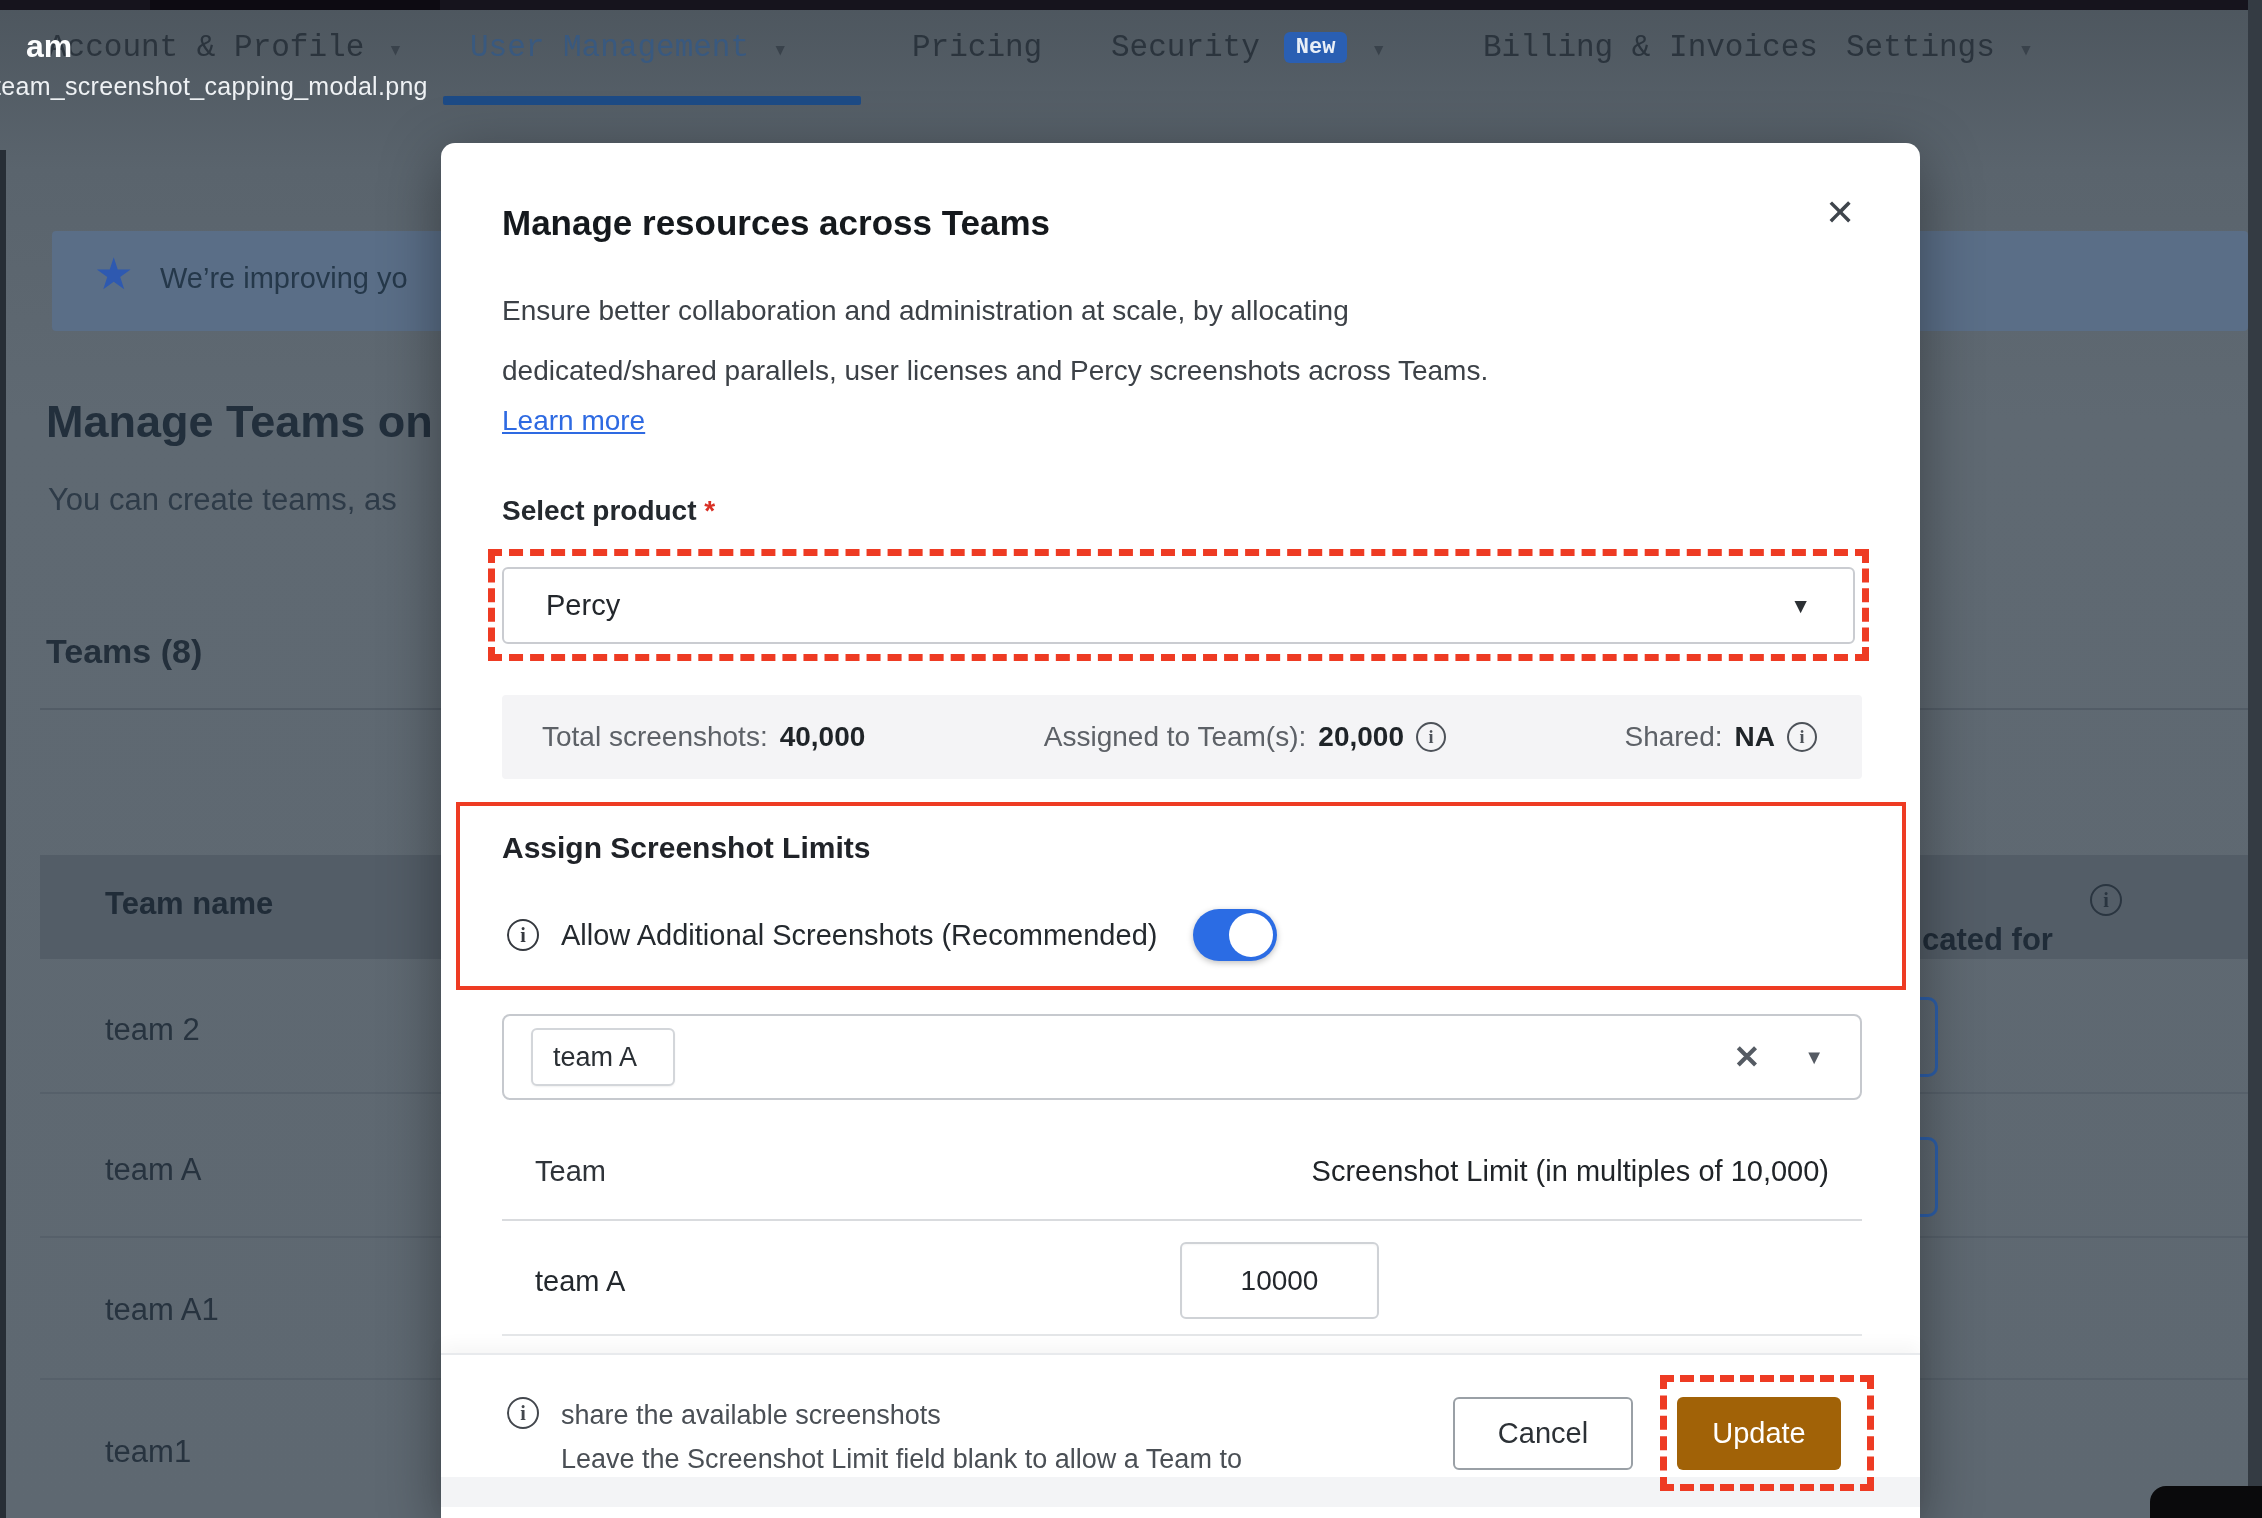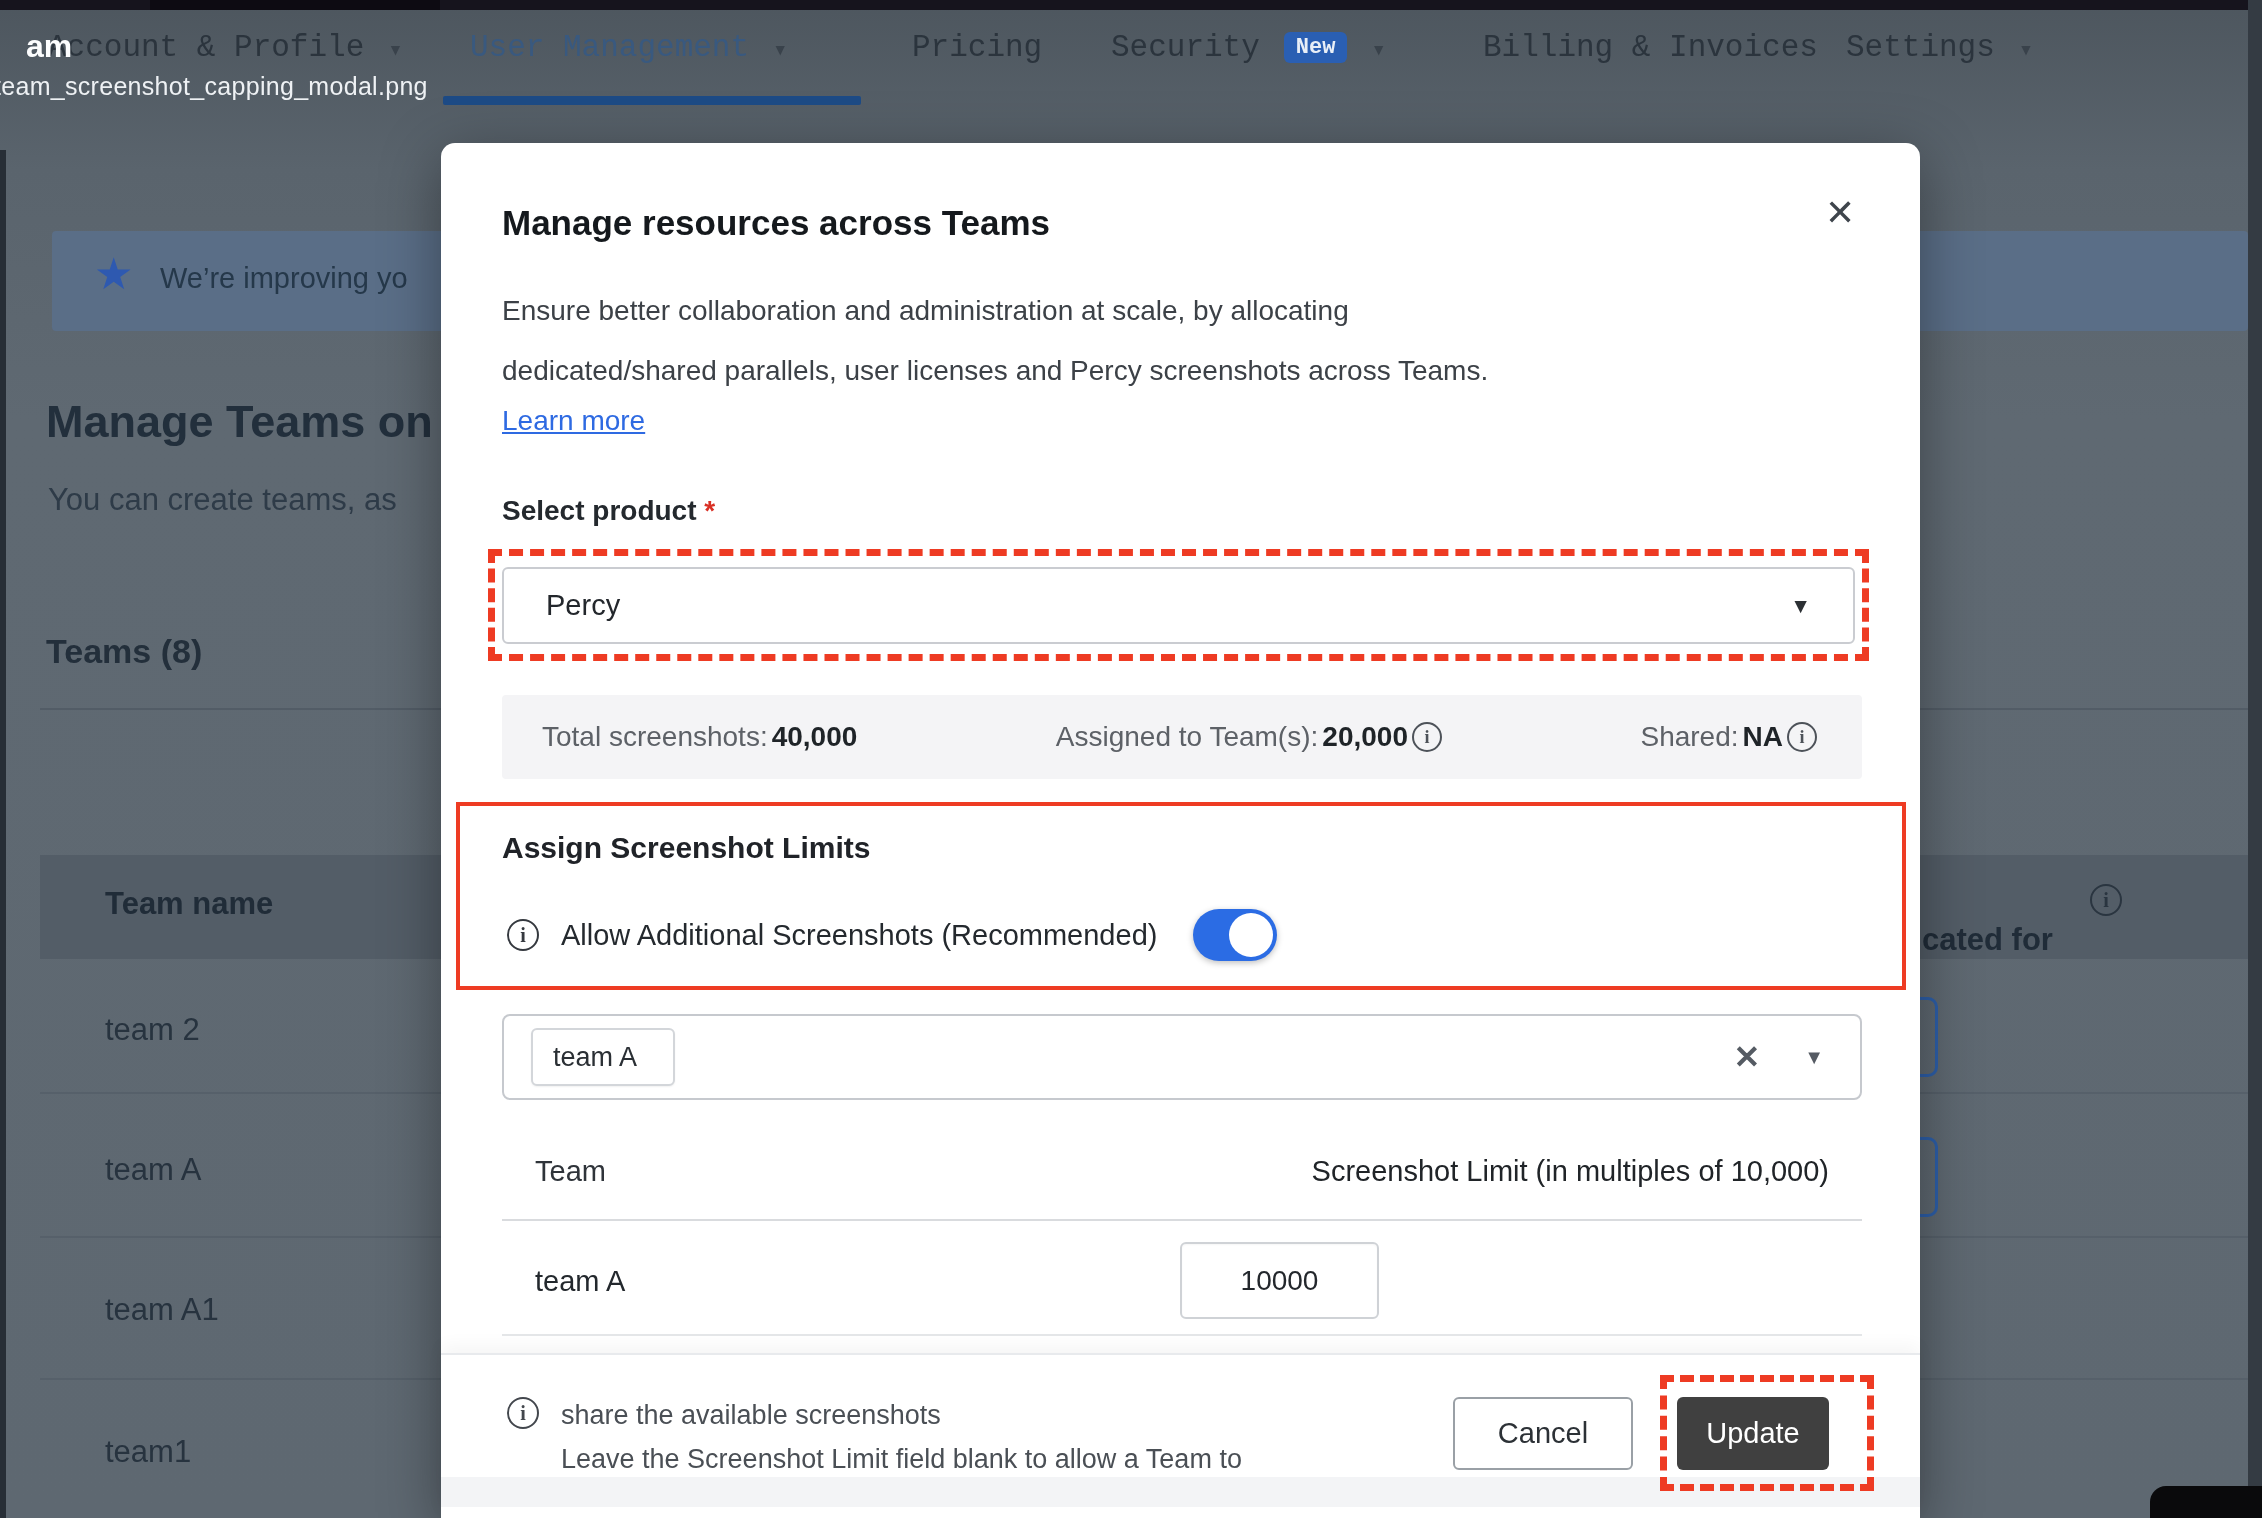--- a/index.html
+++ b/index.html
@@ -73,21 +73,21 @@
     border:2px solid #caccd1; border-radius:6px; background:#fff;
     display:flex; align-items:center; padding:0 42px; cursor:pointer;
   }
   .select-value { font-size:29px; color:#23272c; }
   .select-caret { margin-left:auto; font-size:21px; color:#2c3034; }
 
   .stats-bar {
     left:61px; top:552px; width:1360px; height:84px; background:#f4f4f6; border-radius:4px;
     display:flex; align-items:center; justify-content:space-between; padding:0 45px 0 40px;
   }
-  .stat { display:flex; align-items:center; gap:4px; font-size:28px; color:#5d6167;justify-content:space-between; }
+  .stat { display:flex; align-items:center; gap:12px; font-size:28px; color:#5d6167;justify-content:space-between; }
   .stat b { color:#1f2428; font-weight:700; }
   .stat .info-icon { width:30px; height:30px; font-size:18px; border-width:2px; color:#4d5259; }
 
   .red-box { left:15px; top:659px; width:1450px; height:188px; border:4px solid #ee3b23; }
   .assign-heading { left:61px; top:688px; font-size:30px; font-weight:600; color:#202328; }
   .toggle-row { left:66px; top:766px; display:flex; align-items:center; gap:22px; }
   .toggle-row .info-icon { color:#35393f; }
   .toggle-label { font-size:29px; color:#24292e; }
   .switch {
     position:relative; width:84px; height:52px; border-radius:26px;
@@ -134,21 +134,21 @@
   }
   .footer-band { left:0; top:122px; width:1479px; height:30px; background:#f3f4f6; }
   .footer-note { left:66px; top:38px; display:flex; gap:22px; color:#4a4f55; }
   .footer-note .info-icon { color:#43474d; margin-top:4px; }
   .note-lines { font-size:27px; line-height:44px; color:#4a4f55; }
   .btn {
     display:flex; align-items:center; justify-content:center;
     height:73px; border-radius:6px; font-size:29px; cursor:pointer;
   }
   .btn-cancel { left:1012px; top:42px; width:180px; background:#fff; border:2px solid #9aa0a6; color:#2c3136; }
-  .btn-update { left:1236px; top:42px; width:152px; background:#404040; color:#ffffff; }
+  .btn-update { left:1236px; top:42px; width:164px; background:#a16207; color:#ffffff; }
   .dashed-update { left:1219px; top:20px; width:214px; height:116px; }
 </style>
 </head>
 <body>
 
 <div class="stage">
 
   <div class="abs top-strip"></div>
   <div class="abs top-strip-notch"></div>
 

